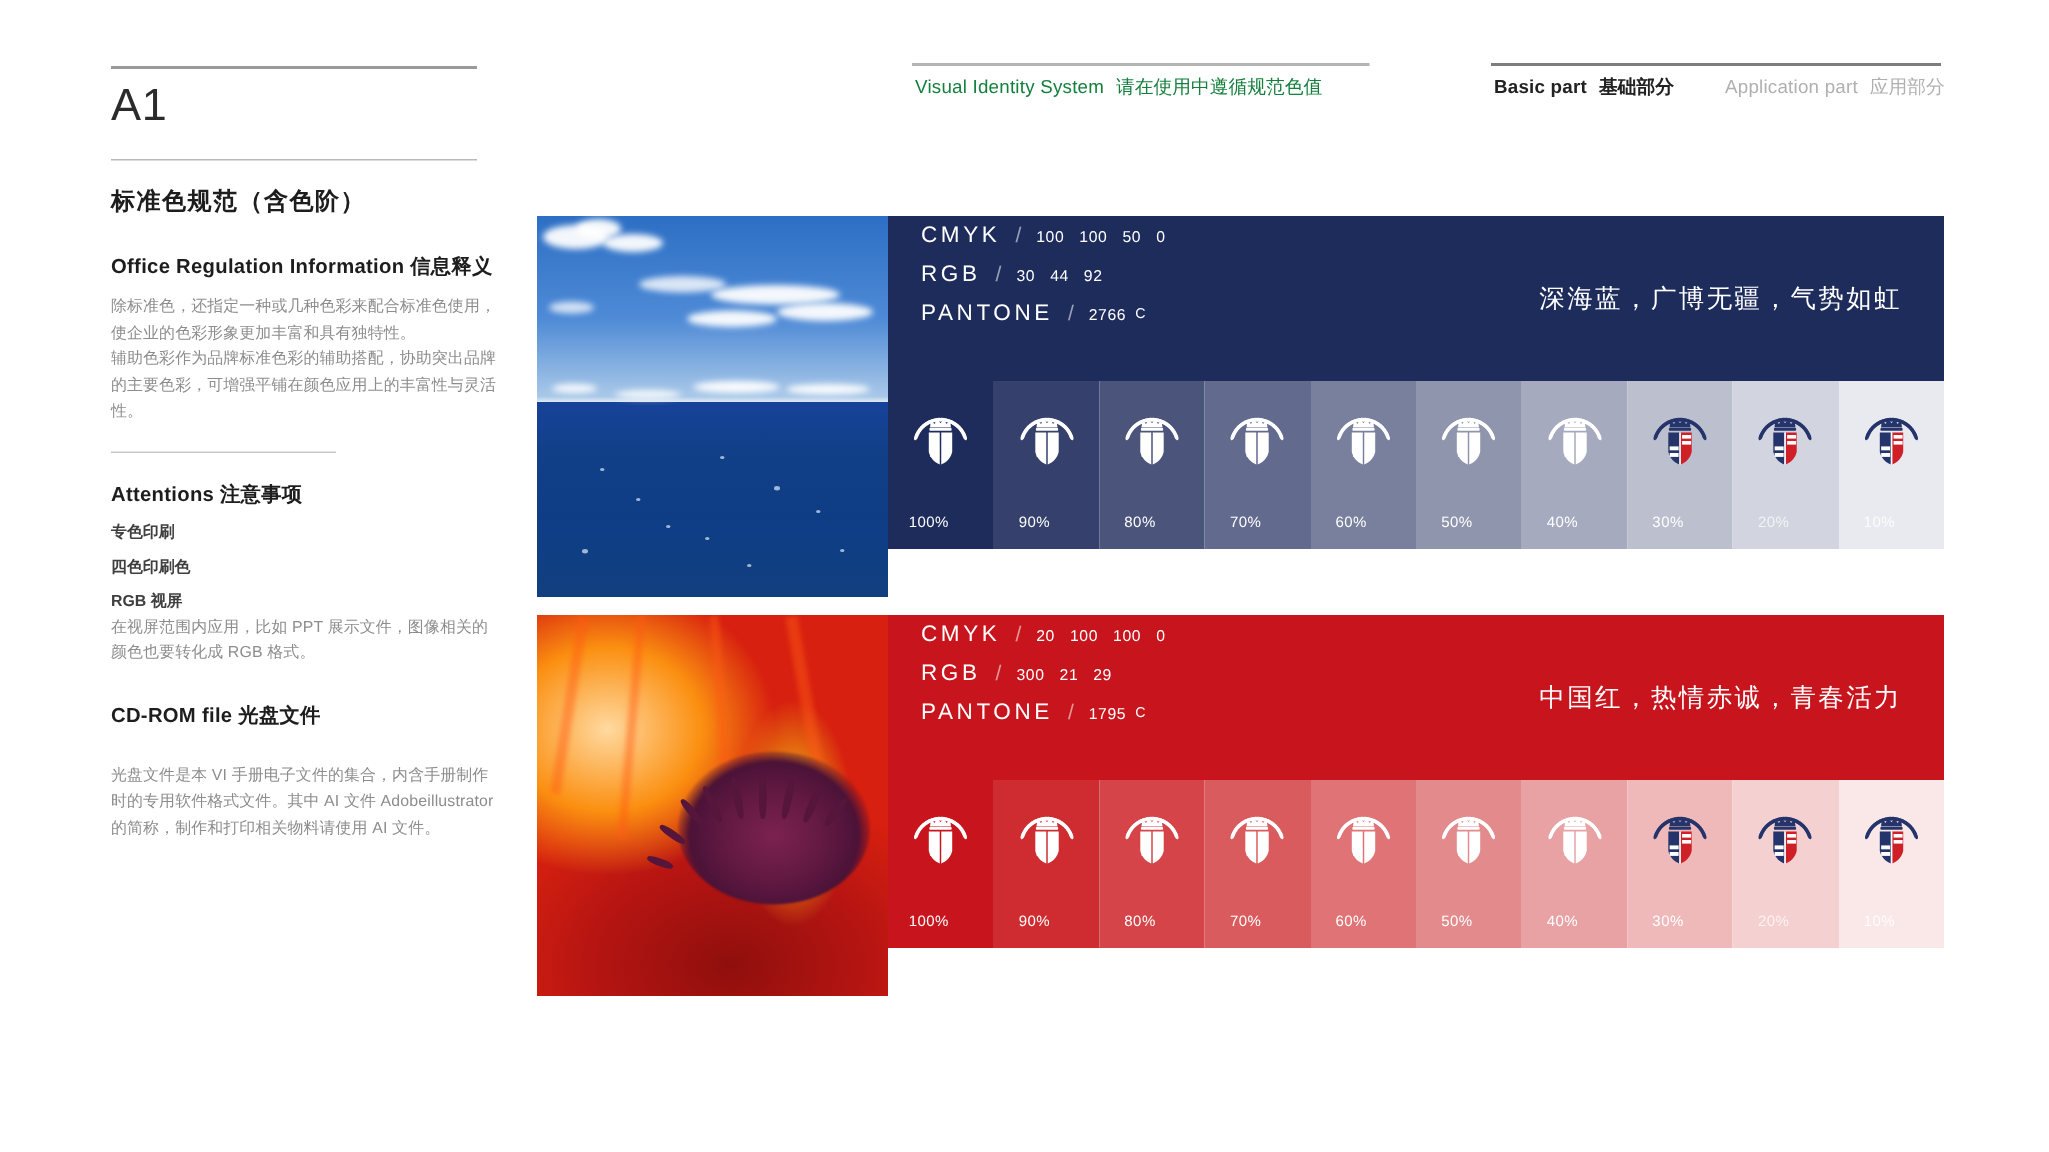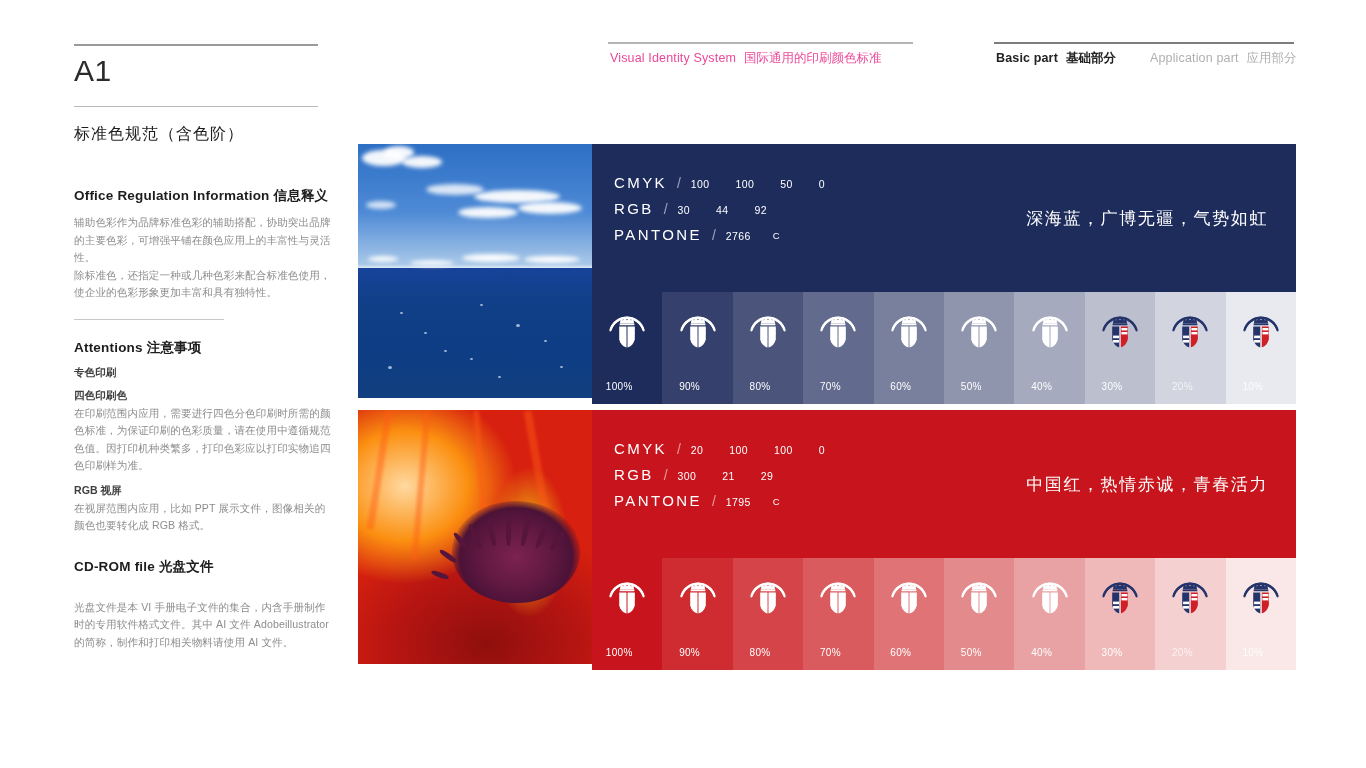--- a/index.html
+++ b/index.html
@@ -17,28 +17,28 @@
   .hdr-rule.mid   { left:608px; top:42px;  width:305px; background:#b4b4b4; }
   .hdr-rule.right { left:994px; top:42px;  width:300px; background:#7d7d7d; }
 
   .a1 { position:absolute; left:74px; top:54px; font-size:30px; color:#2b2b2b;
         letter-spacing:.5px; font-weight:400; }
   .rule-under-a1 { position:absolute; left:74px; top:106px; width:244px; height:1px; background:#b9b9b9; }
 
   .nav { position:absolute; top:50px; display:flex; align-items:baseline; white-space:nowrap; }
   .nav-en { font-size:12.5px; letter-spacing:.15px; }
   .nav-cn { font-size:12.5px; margin-left:8px; }
-  .nav.vis  { left:610px; color:#ec4899; }
+  .nav.vis  { left:610px; color:#15803d; }
   .nav.basic{ left:996px; color:#222; font-weight:bold; }
   .nav.appl { left:1150px; color:#b0b0b0; }
   .nav.appl .nav-en, .nav.appl .nav-cn { font-weight:400; }
 
   
   .left-col { position:absolute; left:74px; top:124px; width:258px; }
-  .sec-title-main { font-size:16px; color:#1d1d1d; letter-spacing:1px; margin-bottom:42px; font-weight:400;}
+  .sec-title-main { font-size:16px; color:#1d1d1d; letter-spacing:1px; margin-bottom:24px; font-weight:700;}
   .sec-head { font-size:13.5px; color:#1d1d1d; font-weight:bold; margin-bottom:9px; letter-spacing:.2px;}
   .sec-head .cn { font-weight:bold; }
   .body-txt { font-size:10.6px; line-height:17.5px; color:#8d8d8d; letter-spacing:.1px; }
   .sub-head { font-size:10.6px; color:#3f3f3f; font-weight:bold; margin-top:9px; margin-bottom:2px;}
   .hr-thin { width:150px; height:1px; background:#c8c8c8; margin:17px 0 19px 0; }
   .gap-lg { height:23px; }
   .gap-md { height:14px; }
 
   
   .panel { position:absolute; left:358px; }
@@ -65,25 +65,25 @@
   .poppy-stamen{position:absolute;left:40%;top:36%;width:55%;height:40%;
     background:radial-gradient(ellipse at 50% 55%, #7c2250 0%, #5e1840 42%, #4b1237 62%, transparent 74%);
     border-radius:50%; filter:blur(.6px);}
   .poppy-core{position:absolute;left:55%;top:54%;width:26%;height:18%;
     background:radial-gradient(ellipse at 50% 50%, #ffe12c 0%, #f6b31c 60%, transparent 80%);
     border-radius:50%; filter:blur(1px);}
   .stamen-spike{position:absolute;background:#56153b;border-radius:40%;transform-origin:50% 100%;}
   .poppy-vein{position:absolute;background:rgba(255,90,20,.45);filter:blur(1.6px);}
 
   .swatch-block { flex:1 1 auto; display:flex; flex-direction:column; }
-  .info { height:148px; position:relative; padding:30px 0 0 22px; }
+  .info { height:110px; position:relative; padding:4px 0 0 22px; }
   .info-line { display:flex; align-items:baseline; margin-bottom:9px; color:#fff; }
   .info-label { font-size:15px; letter-spacing:2.4px; }
   .info-slash { font-size:14px; opacity:.55; margin:0 10px; }
-  .info-vals { font-size:10.5px; letter-spacing:.4px; display:flex; gap:26px; }
+  .info-vals { font-size:10.5px; letter-spacing:.4px; display:flex; gap:10px; }
   .info-vals .pant-c { margin-left:-4px; font-size:9.5px; }
   .slogan { position:absolute; right:28px; top:50%; transform:translateY(-50%);
             color:#fff; font-size:17px; letter-spacing:1.6px; font-weight:500; }
 
   .tints { display:flex; height:112px; }
   .tint { flex:1 1 0; position:relative; }
   .tint-pct { position:absolute; left:0; right:16px; bottom:12px; text-align:center;
               font-size:10px; color:#fff; letter-spacing:.3px; }
   .tint-logo { position:absolute; left:50%; top:21px; transform:translateX(-50%); }
 </style>
@@ -94,53 +94,52 @@
 
   <div class="hdr-rule left"></div>
   <div class="hdr-rule mid"></div>
   <div class="hdr-rule right"></div>
 
   <div class="a1">A1</div>
   <div class="rule-under-a1"></div>
 
   <div class="nav vis">
     <span class="nav-en">Visual Identity System</span>
-    <span class="nav-cn">国际通用的印刷颜色标准</span>
+    <span class="nav-cn">请在使用中遵循规范色值</span>
   </div>
   <div class="nav basic">
     <span class="nav-en">Basic part</span>
     <span class="nav-cn">基础部分</span>
   </div>
   <div class="nav appl">
     <span class="nav-en">Application part</span>
     <span class="nav-cn">应用部分</span>
   </div>
 
   <div class="left-col">
     <div class="sec-title-main">标准色规范（含色阶）</div>
 
     <div>
       <div class="sec-head">
         <span>Office Regulation Information</span>
         <span class="cn">信息释义</span>
       </div>
+      <div class="body-txt">除标准色，还指定一种或几种色彩来配合标准色使用，使企业的色彩形象更加丰富和具有独特性。</div>
       <div class="body-txt">辅助色彩作为品牌标准色彩的辅助搭配，协助突出品牌的主要色彩，可增强平铺在颜色应用上的丰富性与灵活性。</div>
-      <div class="body-txt">除标准色，还指定一种或几种色彩来配合标准色使用，使企业的色彩形象更加丰富和具有独特性。</div>
     </div>
 
     <div class="hr-thin"></div>
 
     <div>
       <div class="sec-head">
         <span>Attentions</span>
         <span class="cn">注意事项</span>
       </div>
       <div class="sub-head">专色印刷</div>
       <div class="sub-head">四色印刷色</div>
-      <div class="body-txt">在印刷范围内应用，需要进行四色分色印刷时所需的颜色标准，为保证印刷的色彩质量，请在使用中遵循规范色值。因打印机种类繁多，打印色彩应以打印实物追四色印刷样为准。</div>
       <div class="sub-head">RGB 视屏</div>
       <div class="body-txt">在视屏范围内应用，比如 PPT 展示文件，图像相关的颜色也要转化成 RGB 格式。</div>
     </div>
 
     <div class="gap-lg"></div>
 
     <div>
       <div class="sec-head">
         <span>CD-ROM file</span>
         <span class="cn">光盘文件</span>

